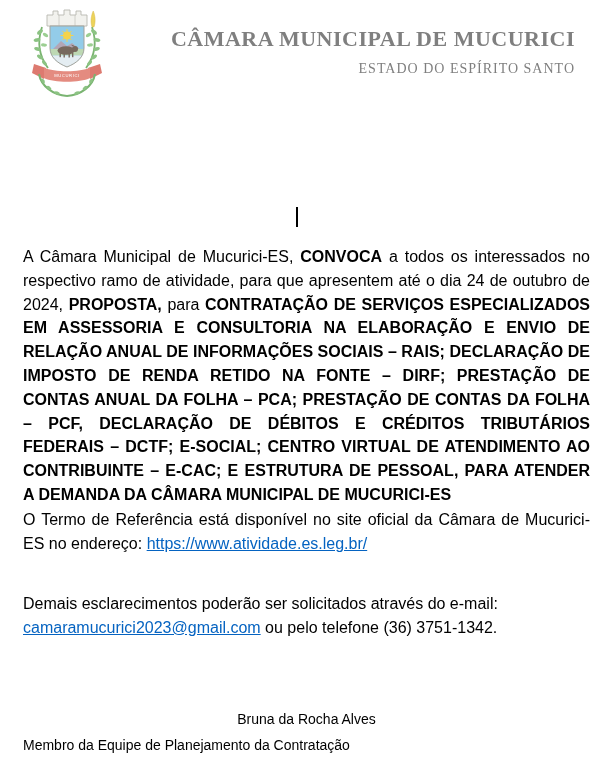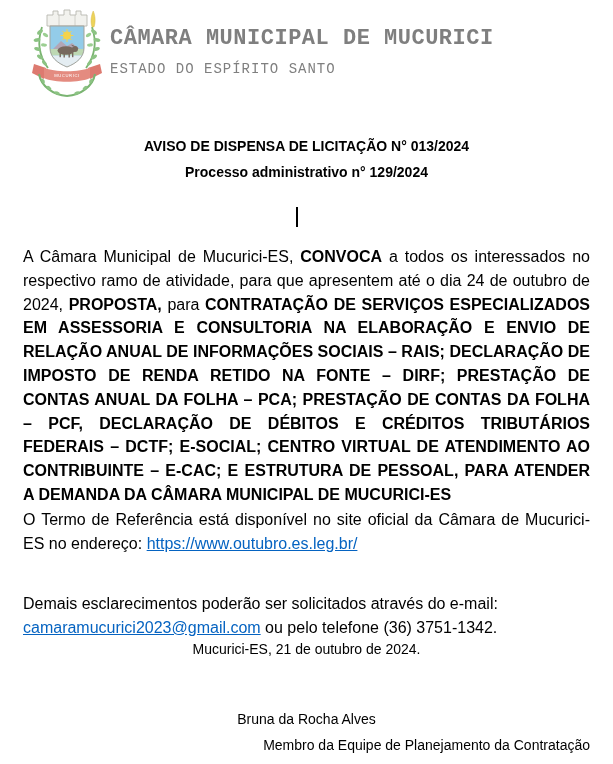--- a/index.html
+++ b/index.html
@@ -9,22 +9,22 @@
     background:#ffffff;
     font-family:"Liberation Sans", sans-serif;
     color:var(--body-color,#000);
     overflow:hidden;
   }
 
   
   .coat { position:absolute; left:26px; top:5px; width:82px; height:94px; }
   .header-text {
     position:absolute; left:110px; top:26px; width:465px;
-    text-align:left;
-    font-family:Liberation Mono, monospace;
+    text-align:right;
+    font-family:Liberation Serif, serif;
     color:var(--header-gray,#7f7f7f);
   }
   .header-title { font-size:22px; font-weight:bold; letter-spacing:0.5px; line-height:26px; }
   .header-subtitle { font-size:14px; letter-spacing:1px; line-height:18px; margin-top:8px; }
 
   
   .headings {
     position:absolute; left:23px; top:133px; width:567px;
     text-align:center; font-weight:bold; font-size:14px; line-height:26px;
   }
@@ -42,21 +42,21 @@
   }
   .para.justify { text-align:justify; }
   .p1 { top:229px; }
   .p2 { top:492px; }
   .p3 { top:576px; }
   .doc-link { color:var(--link-blue,#0563c1); text-decoration:underline;text-align:center; }
 
   
   .date-line   { position:absolute; left:23px; top:641px; width:567px; text-align:center; font-size:14px; }
   .sig-name    { position:absolute; left:23px; top:711px; width:567px; text-align:center; font-size:14px; font-weight:normal; }
-  .sig-role    { position:absolute; left:23px; top:737px; width:567px; text-align:right; font-size:14px; }
+  .sig-role    { position:absolute; left:23px; top:737px; width:567px; text-align:left; font-size:14px; }
 </style>
 </head>
 <body>
 
 <div class="page">
 
   <svg class="coat" viewBox="0 0 82 92" aria-hidden="true">
 
     <path d="M21 20 V9 h6 V5 h5 v4 h6 V4 h6 v5 h6 V5 h5 v4 h6 v11 Z" fill="#f2f2ee" stroke="#b8b8b0" stroke-width="0.9"></path>
     <line x1="33" y1="9" x2="33" y2="20" stroke="#c6c6bf" stroke-width="0.8"></line>
@@ -135,28 +135,23 @@
       <ellipse cx="59" cy="82" rx="2.8" ry="1.5" transform="rotate(-40 59 82)"></ellipse>
       <ellipse cx="51" cy="87" rx="2.8" ry="1.5" transform="rotate(-20 51 87)"></ellipse>
     </g>
   </svg>
 
   <div class="header-text">
     <div class="header-title">CÂMARA MUNICIPAL DE MUCURICI</div>
     <div class="header-subtitle">ESTADO DO ESPÍRITO SANTO</div>
   </div>
 
-  <div class="headings">
-    <div>AVISO DE DISPENSA DE LICITAÇÃO N° 013/2024</div>
-    <div>Processo administrativo n° 129/2024</div>
-  </div>
 
   <div class="text-cursor"></div>
 
   <p class="para justify p1"><span>A Câmara Municipal de Mucurici-ES, </span><span style="font-weight: bold;">CONVOCA</span><span> a todos os interessados no respectivo ramo de atividade, para que apresentem até o dia 24 de outubro de 2024, </span><span style="font-weight: bold;">PROPOSTA,</span><span> para </span><span style="font-weight: bold;">CONTRATAÇÃO DE SERVIÇOS ESPECIALIZADOS EM ASSESSORIA E CONSULTORIA NA ELABORAÇÃO E ENVIO DE RELAÇÃO ANUAL DE INFORMAÇÕES SOCIAIS – RAIS; DECLARAÇÃO DE IMPOSTO DE RENDA RETIDO NA FONTE – DIRF; PRESTAÇÃO DE CONTAS ANUAL DA FOLHA – PCA; PRESTAÇÃO DE CONTAS DA FOLHA – PCF, DECLARAÇÃO DE DÉBITOS E CRÉDITOS TRIBUTÁRIOS FEDERAIS – DCTF; E-SOCIAL; CENTRO VIRTUAL DE ATENDIMENTO AO CONTRIBUINTE – E-CAC; E ESTRUTURA DE PESSOAL, PARA ATENDER A DEMANDA DA CÂMARA MUNICIPAL DE MUCURICI-ES</span></p>
-  <p class="para justify p2"><span>O Termo de Referência está disponível no site oficial da Câmara de Mucurici-ES no endereço: </span><a href="#" class="doc-link">https://www.outubro.es.leg.br/</a></p>
+  <p class="para justify p2"><span>O Termo de Referência está disponível no site oficial da Câmara de Mucurici-ES no endereço: </span><a href="#" class="doc-link">https://www.atividade.es.leg.br/</a></p>
   <p class="para p3"><span>Demais esclarecimentos poderão ser solicitados através do e-mail:</span><br><a href="#" class="doc-link">camaramucurici2023@gmail.com</a><span> ou pelo telefone (36) 3751-1342.</span></p>
 
-  <div class="date-line">Mucurici-ES, 21 de outubro de 2024.</div>
   <div class="sig-name">Bruna da Rocha Alves</div>
   <div class="sig-role">Membro da Equipe de Planejamento da Contratação</div>
 
 </div>
 
 </body></html>

